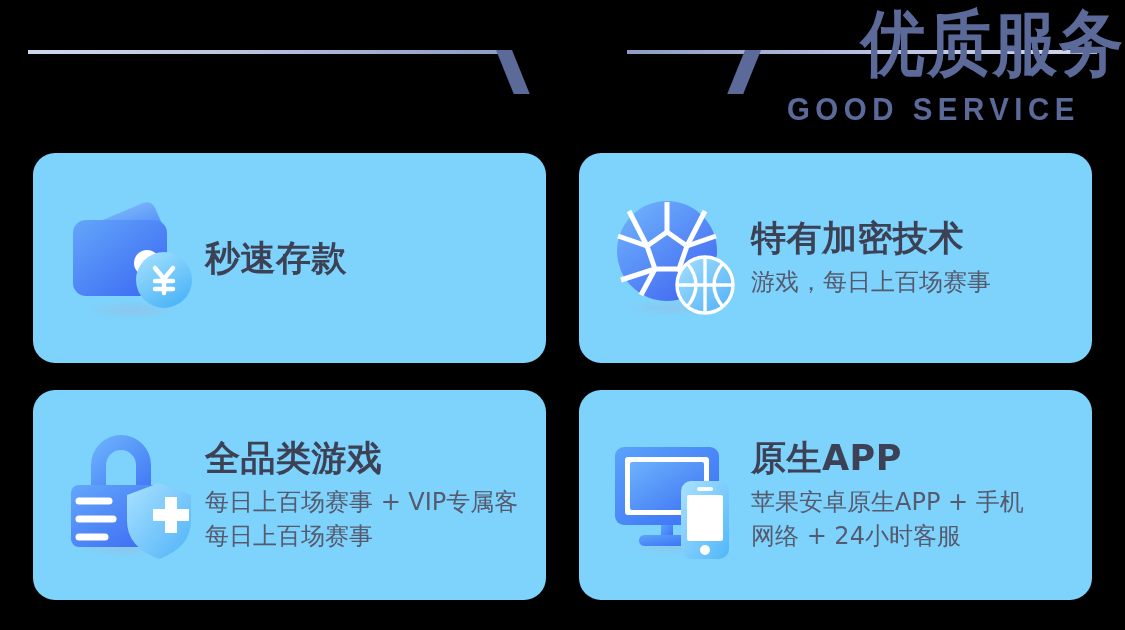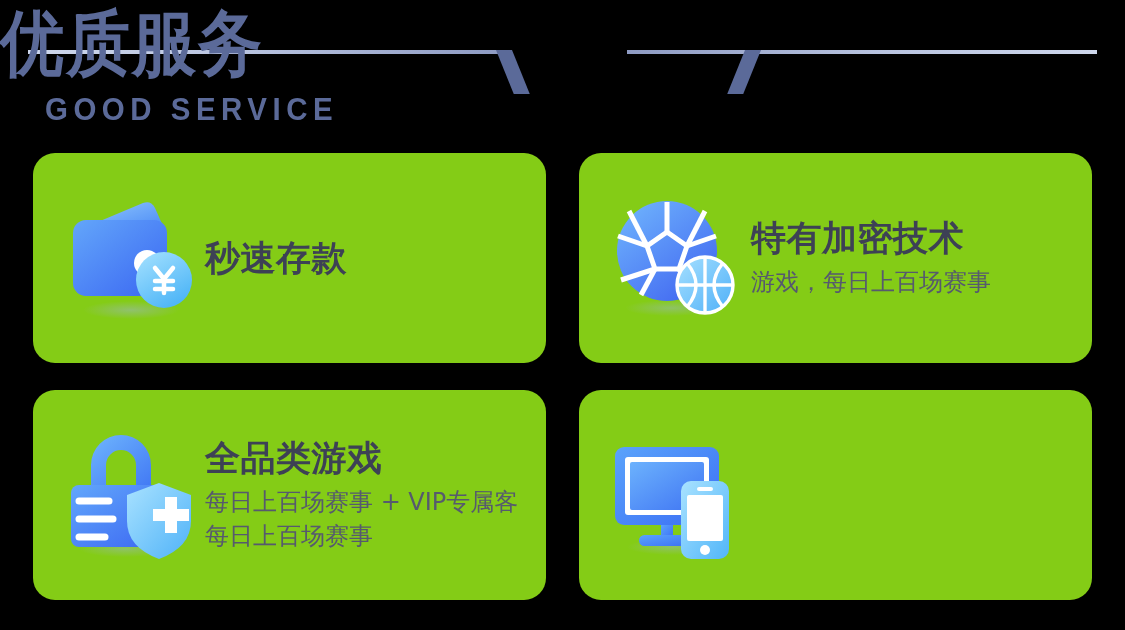--- a/index.html
+++ b/index.html
@@ -51,21 +51,21 @@
   .slash-right {
     left: 745px;
     transform: skewX(-22deg);
     transform-origin: top right;
   }
   .title-block {
     position: absolute;
     top: 0;
     left: 0;
     width: 1125px;
-    text-align: left;
+    text-align: right;
   }
   .title-cn {
     font-size: 64px;
     line-height: 78px;
     font-weight: 700;
     color: #5b6a99;
     letter-spacing: 2px;
     font-family: "DejaVu Sans", "Liberation Sans", sans-serif;
     transform: scaleY(1.12);
     transform-origin: top center;
@@ -87,21 +87,21 @@
     top: 153px;
     left: 33px;
     width: 1059px;
     display: grid;
     grid-template-columns: 513px 513px;
     grid-template-rows: 210px 210px;
     column-gap: 33px;
     row-gap: 27px;
   }
   .card {
-    background: #84cc16;
+    background: #7dd3fc;
     border-radius: 22px;
     display: flex;
     align-items: center;
     padding: 0 8px 0 26px;
     box-sizing: border-box;
     overflow: hidden;
   }
   .icon-wrap {
     flex: 0 0 auto;
     width: 140px;
@@ -304,15 +304,22 @@
         <rect x="20" y="32" width="84" height="58" rx="3" fill="#ffffff"></rect>
         <rect x="25" y="37" width="74" height="48" rx="2" fill="url(#m2)"></rect>
         <rect x="56" y="100" width="12" height="14" fill="url(#m1)"></rect>
         <rect x="34" y="110" width="56" height="11" rx="5.5" fill="url(#m1)"></rect>
         <rect x="76" y="56" width="48" height="78" rx="10" fill="url(#m3)"></rect>
         <rect x="82" y="70" width="36" height="46" rx="2" fill="#ffffff"></rect>
         <rect x="92" y="62" width="16" height="4" rx="2" fill="#ffffff"></rect>
         <circle cx="100" cy="125" r="5" fill="#ffffff"></circle>
       </svg>
     </div>
+    <div class="card-text">
+      <div class="card-title">原生APP</div>
+      <div class="card-desc">
+        <div>苹果安卓原生APP + 手机</div>
+        <div>网络 + 24小时客服</div>
+      </div>
+    </div>
   </div>
 
 </div>
 
 </body></html>

